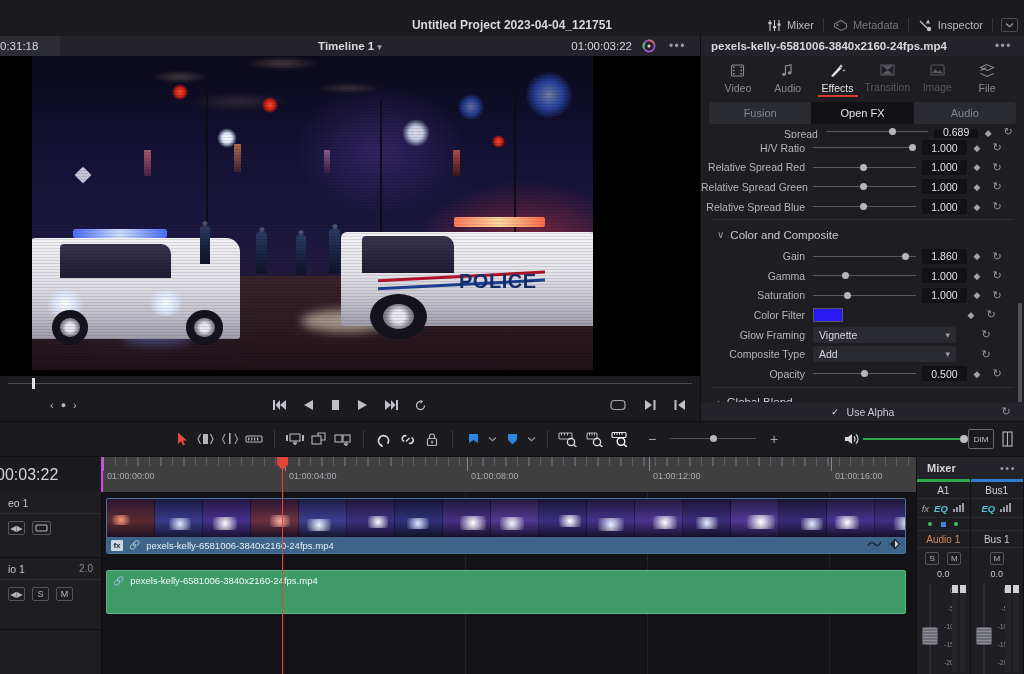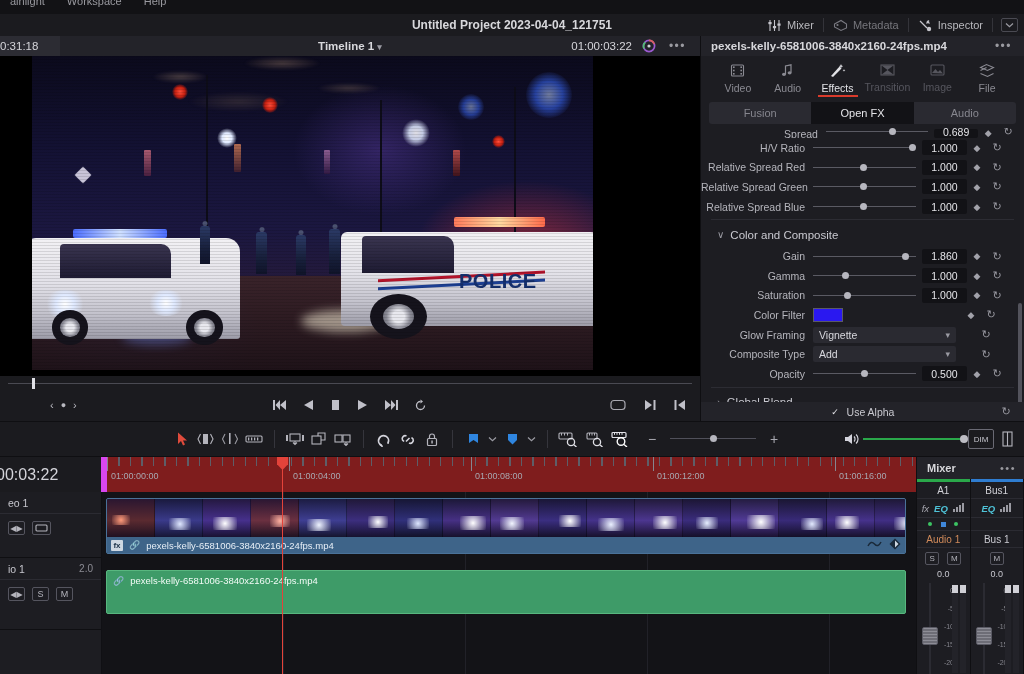--- a/index.html
+++ b/index.html
@@ -183,22 +183,22 @@
   .volslider .vt { position:absolute; left:0; right:6px; top:9px; height:2px; background:#2aa84a;}
   .volslider .vk { position:absolute; right:0px; top:6px; width:8px;height:8px;border-radius:50%;background:#bdbdc4;}
   .dimbtn { width:26px;height:20px;border:1px solid #6a6a74;border-radius:2px;font-size:8px;color:#c4c4cc;
     display:flex;align-items:center;justify-content:center;}
 
   
   .timeline { position:absolute; top:457px; left:0; width:916px; height:217px; background:#1b1b1f; }
   .tl-tcbox { position:absolute; left:0; top:0; width:101px; height:35px; background:#1b1b1f;
     display:flex; align-items:center; }
   .tl-tcbox span { font-size:16px; color:#d4d4da; margin-left:-4px; }
-  .ruler { position:absolute; left:101px; top:0; right:0; height:35px; background:#7f1d1d;
-    border-left:6px solid #d946ef;text-decoration:underline; }
+  .ruler { position:absolute; left:101px; top:0; right:0; height:35px; background:#404040;
+    border-left:2px solid #d946ef;text-decoration:underline; }
   .ruler .ticks { position:absolute; left:0; right:0; top:0; height:9px;
     background: repeating-linear-gradient(90deg, #5e5e68 0px, #5e5e68 1px, transparent 1px, transparent 11.5px);}
   .ruler .majors { position:absolute; left:0; right:0; top:0; height:14px; }
   .ruler .maj { position:absolute; top:0; width:1px; height:14px; background:#86868f;}
   .rlabel { position:absolute; top:14px; font-size:9px; color:#a8a8b0; }
   .headers { position:absolute; left:0; top:35px; width:101px; bottom:0; background:#1d1d22;}
   .trackA { position:absolute; left:0; top:0; width:101px; height:66px; border-bottom:1px solid #0f0f12;}
   .trackB { position:absolute; left:0; top:66px; width:101px; height:72px; border-bottom:1px solid #0f0f12;}
   .thead-title { height:22px; display:flex; align-items:center; padding:0 8px; font-size:10.5px; color:#c6c6cd;
     border-bottom:1px solid #2b2b32; justify-content:space-between;}
@@ -266,25 +266,20 @@
   .scale div { position:absolute; right:1px; }
   .meters { position:absolute; right:4px; top:4px; width:14px; bottom:4px; display:flex; gap:2px;}
   .meters .mbar { flex:1; background:#232329; position:relative;}
   .meters .mfill { position:absolute; left:0; right:0; top:0; height:8px; background:#d0d0d6;}
 </style>
 </head>
 <body>
 
 <div id="app">
 
-  <div class="menubar">
-    <span class="mi">ainlight</span>
-    <span class="mi">Workspace</span>
-    <span class="mi">Help</span>
-  </div>
 
   <div class="titlebar">
     <div class="ptitle">Untitled Project 2023-04-04_121751</div>
     <div class="rightgrp">
       <div class="tbtn">
         <svg width="15" height="13" viewBox="0 0 15 13">
           <g stroke="#c5c5cc" stroke-width="1.1" fill="none">
             <line x1="3" y1="1" x2="3" y2="12"></line>
               <line x1="7.5" y1="1" x2="7.5" y2="12"></line>
               <line x1="12" y1="1" x2="12" y2="12"></line>

